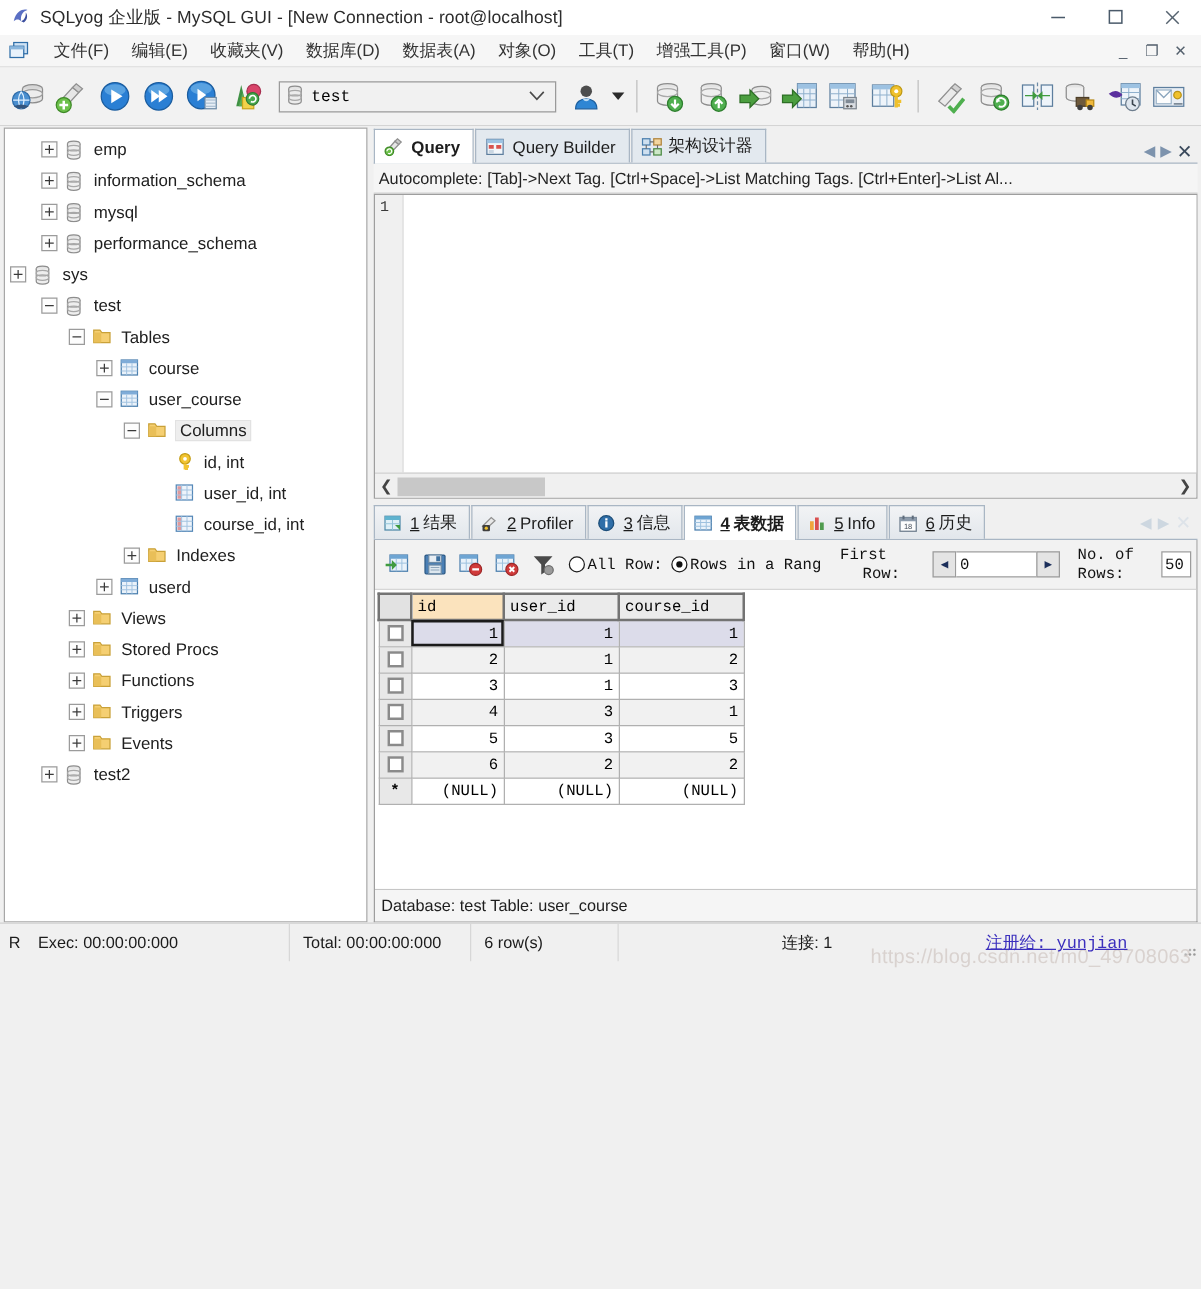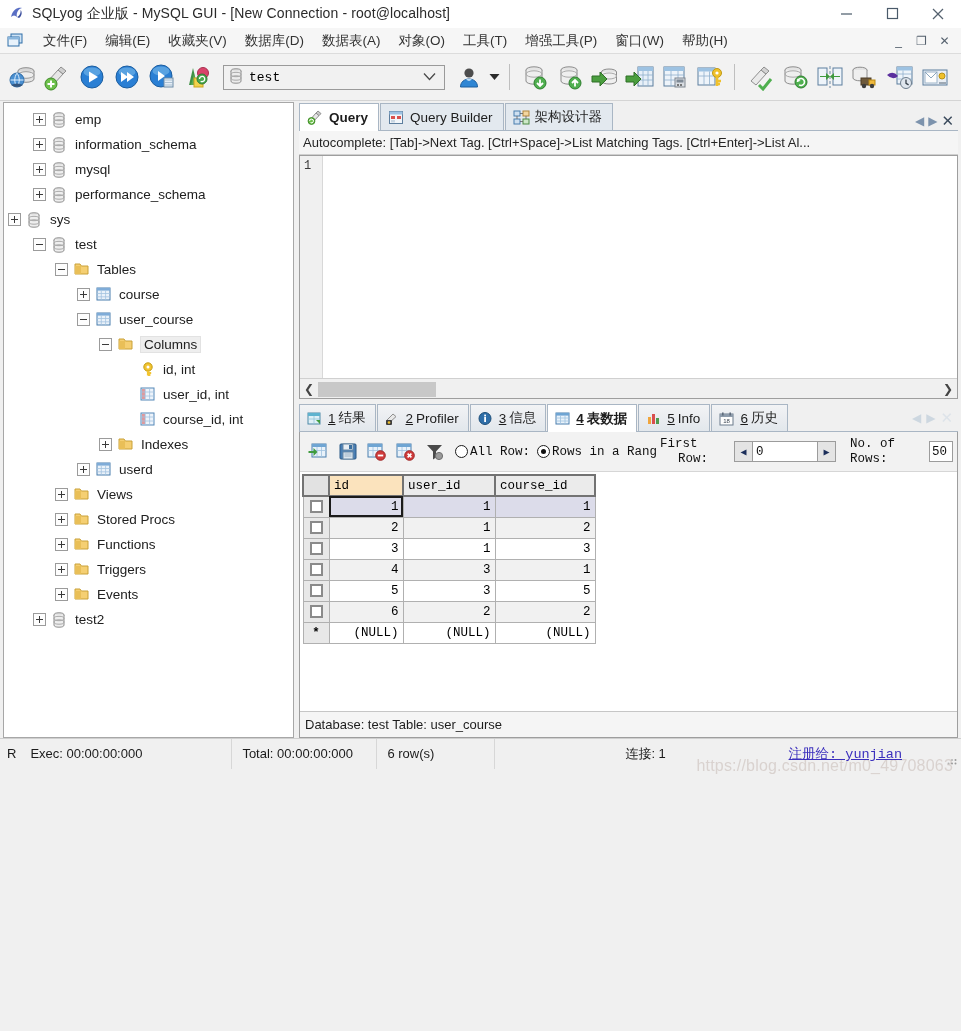--- a/index.html
+++ b/index.html
@@ -281,21 +281,21 @@
     width: 13px; height: 13px; border-radius: 50%;
     border: 1.6px solid #1b1b1b; background: #fff;
     margin-right: 2px; position: relative; flex: 0 0 13px;
   }
   .radio.on::after {
     content: ""; position: absolute; left: 2.6px; top: 2.6px;
     width: 5.4px; height: 5.4px; border-radius: 50%; background: #111;
   }
   .two-line {
     display: flex; flex-direction: column; line-height: 1.18;
-    margin-left: 3px;
+    margin-left: 15px;
   }
   .two-line .l2 { padding-left: 18px; }
   .spin {
     display: flex; align-items: center; margin-left: 26px; flex: 0 0 auto;
   }
   .spin-btn {
     width: 19px; height: 21px; background: #e4e4e4;
     border: 1px solid #9c9c9c;
     display: flex; align-items: center; justify-content: center;
     color: #1b2e5a; font-size: 10px;

